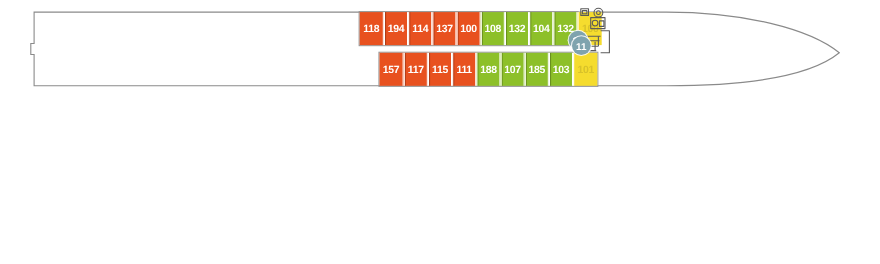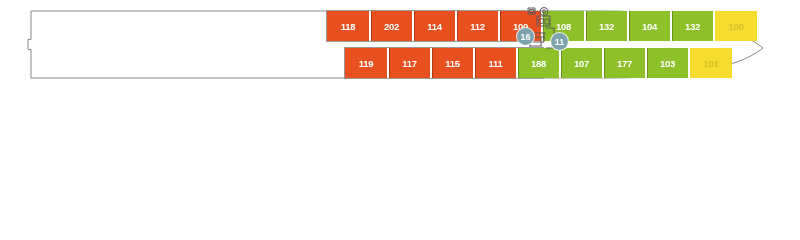--- a/index.html
+++ b/index.html
@@ -38,21 +38,21 @@
   }
   #cabin-row-upper {
     left: 327px;
     top: 11px;
   }
   #cabin-row-lower {
     left: 345px;
     top: 48px;
   }
   .cabin {
-    width: 43px;
+    width: 22px;
     height: 30px;
     box-sizing: border-box;
     border: 1px solid #ffffff;
     border-top-width: 0;
     border-bottom-width: 0;
     display: flex;
     align-items: center;
     justify-content: center;
     font-size: 9.5px;
     font-weight: bold;
@@ -97,21 +97,21 @@
     color: #ffffff;
     font-size: 9px;
     font-weight: bold;
     display: flex;
     align-items: center;
     justify-content: center;
     user-select: none;
     box-shadow: 0 0 0 1px rgba(255,255,255,0.85);
   }
   #badge-16 { left: 517px; top: 9px; margin-top: 19px; }
-  #badge-11 { left: 551px; top: 33px; }
+  #badge-11 { left: 520px; top: 33px; }
 </style>
 </head>
 <body>
 
 <div id="deck-plan">
 
   <svg id="hull-svg" viewBox="0 0 800 96">
     <path d="M 31 11
              L 606 11
              C 676 11 736 26 763 48
@@ -120,40 +120,40 @@
              L 31 49.5
              L 28 49.5
              L 28 39.5
              L 31 39.5
              Z"></path>
   </svg>
 
   <div class="row-frame" id="frame-upper"></div>
   <div class="cabin-row" id="cabin-row-upper">
     <div class="cabin orange">118</div>
-    <div class="cabin orange">202</div>
+    <div class="cabin orange">194</div>
     <div class="cabin orange">114</div>
-    <div class="cabin orange">112</div>
+    <div class="cabin orange">137</div>
     <div class="cabin orange">100</div>
     <div class="cabin green">108</div>
     <div class="cabin green">132</div>
     <div class="cabin green">104</div>
     <div class="cabin green">132</div>
     <div class="cabin yellow">100</div>
   </div>
 
   <div class="row-frame" id="frame-lower"></div>
   <div class="cabin-row" id="cabin-row-lower">
-    <div class="cabin orange">119</div>
+    <div class="cabin orange">157</div>
     <div class="cabin orange">117</div>
     <div class="cabin orange">115</div>
     <div class="cabin orange">111</div>
     <div class="cabin green">188</div>
     <div class="cabin green">107</div>
-    <div class="cabin green">177</div>
+    <div class="cabin green">185</div>
     <div class="cabin green">103</div>
     <div class="cabin yellow">101</div>
   </div>
 
   <svg id="deck-details" viewBox="0 0 44 58">
     <g fill="none" stroke="#5b5b5b" stroke-width="1" stroke-linejoin="round">
       <rect x="4" y="2" width="7" height="6"></rect>
       <rect x="5.5" y="3.5" width="4" height="3"></rect>
       <circle cx="20" cy="5.5" r="4"></circle>
       <circle cx="20" cy="5.5" r="1.7"></circle>

